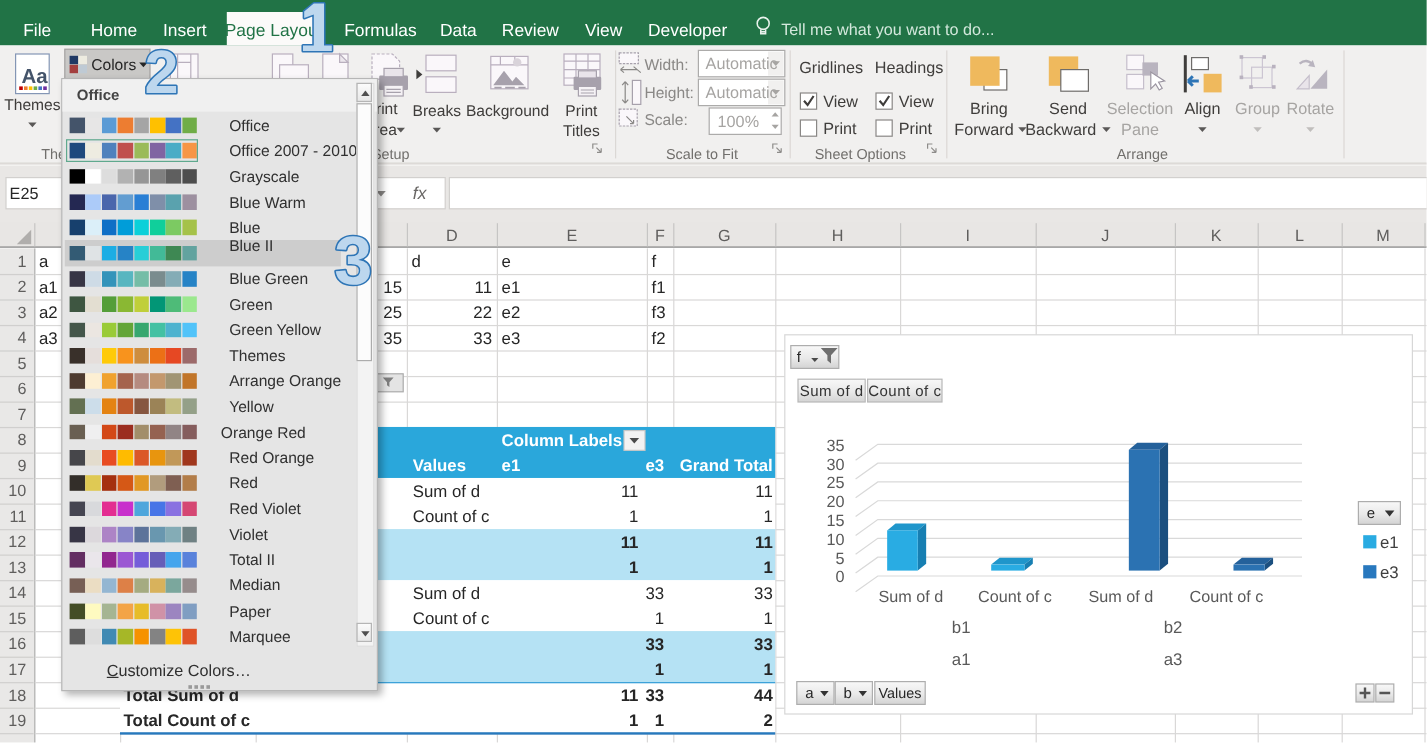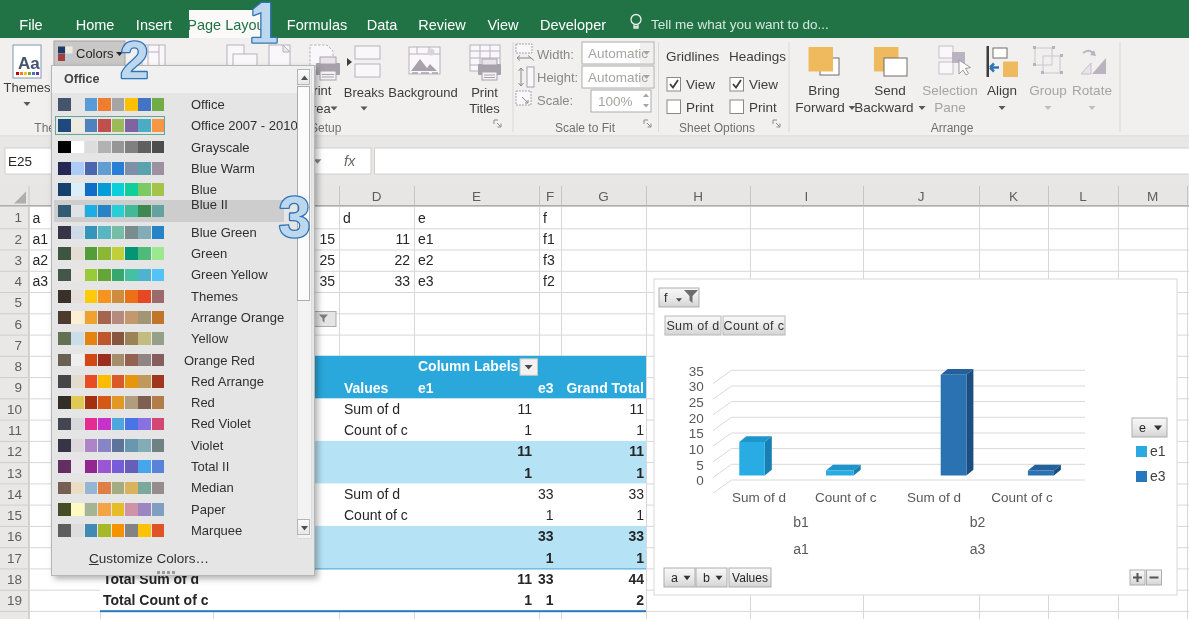--- a/index.html
+++ b/index.html
@@ -588,21 +588,21 @@
 <div class="abs swr" style="left:6px;top:309.0px">
       <i style="left:0.0px;background:#46464A"></i>
       <i style="left:13.4px;background:#E3DCCD"></i>
       <i style="left:26.8px;background:#E84C22"></i>
       <i style="left:40.2px;background:#FFBB00"></i>
       <i style="left:53.6px;background:#DB5828"></i>
       <i style="left:67.0px;background:#E8950E"></i>
       <i style="left:80.4px;background:#C19859"></i>
       <i style="left:93.8px;background:#A0371D"></i>
     </div>
-<div class="abs lbl" style="left:139px;top:304.8px">Red Arrange</div>
+<div class="abs lbl" style="left:139px;top:304.8px">Red Orange</div>
 <div class="abs swr" style="left:6px;top:330.3px">
       <i style="left:0.0px;background:#332E29"></i>
       <i style="left:13.4px;background:#DFC954"></i>
       <i style="left:26.8px;background:#A5300F"></i>
       <i style="left:40.2px;background:#D55816"></i>
       <i style="left:53.6px;background:#E19825"></i>
       <i style="left:67.0px;background:#B19C7D"></i>
       <i style="left:80.4px;background:#7F5F52"></i>
       <i style="left:93.8px;background:#B27D49"></i>
     </div>

